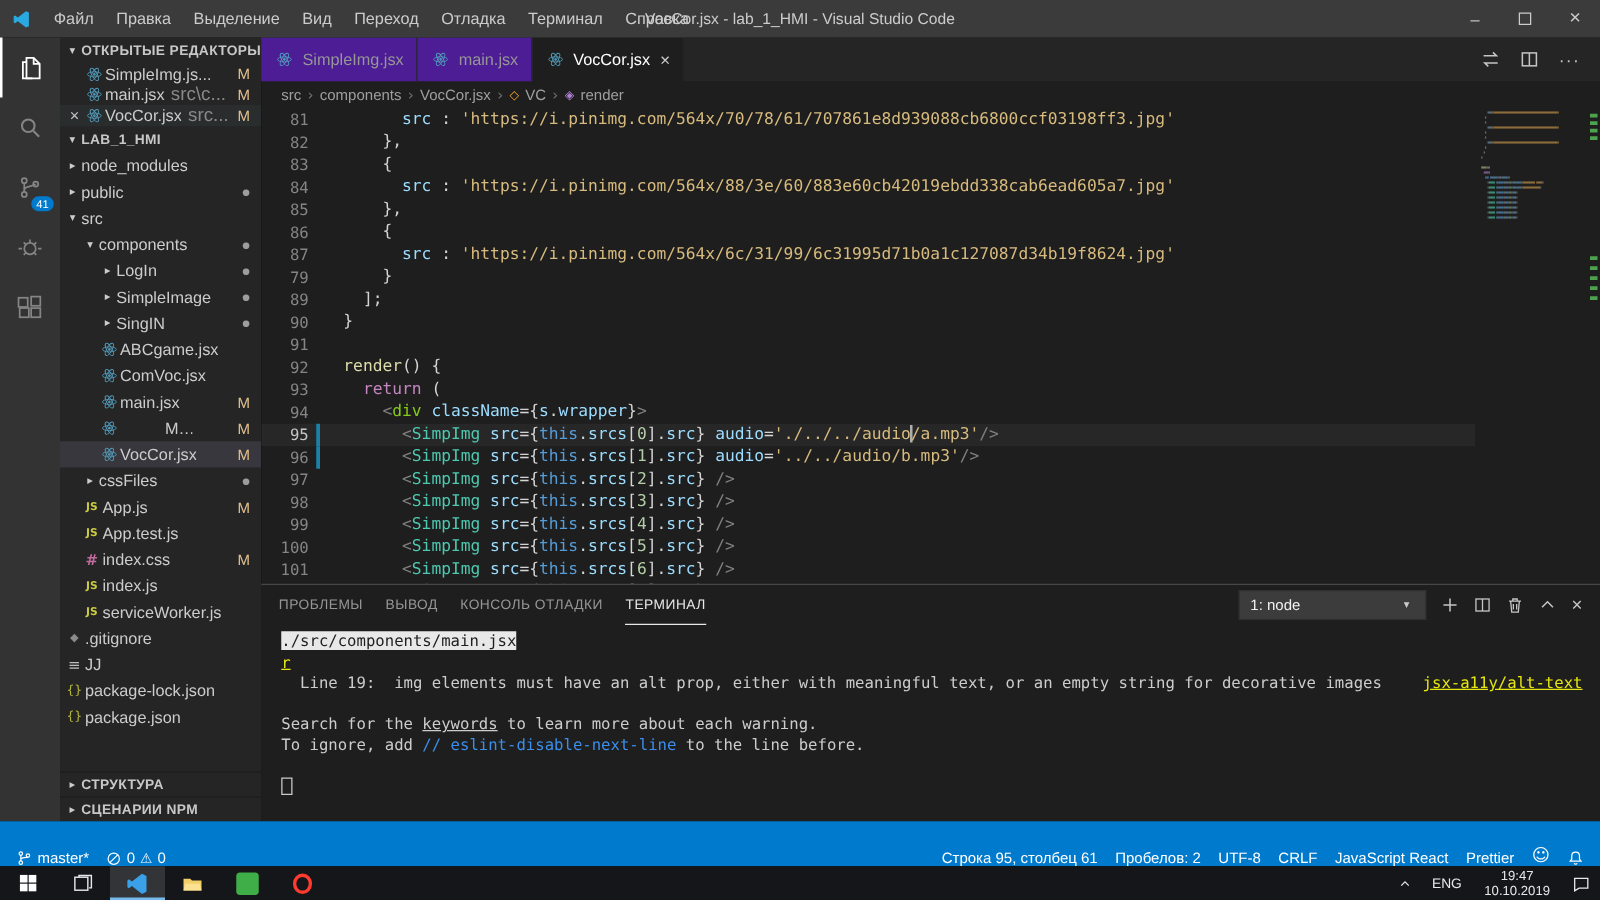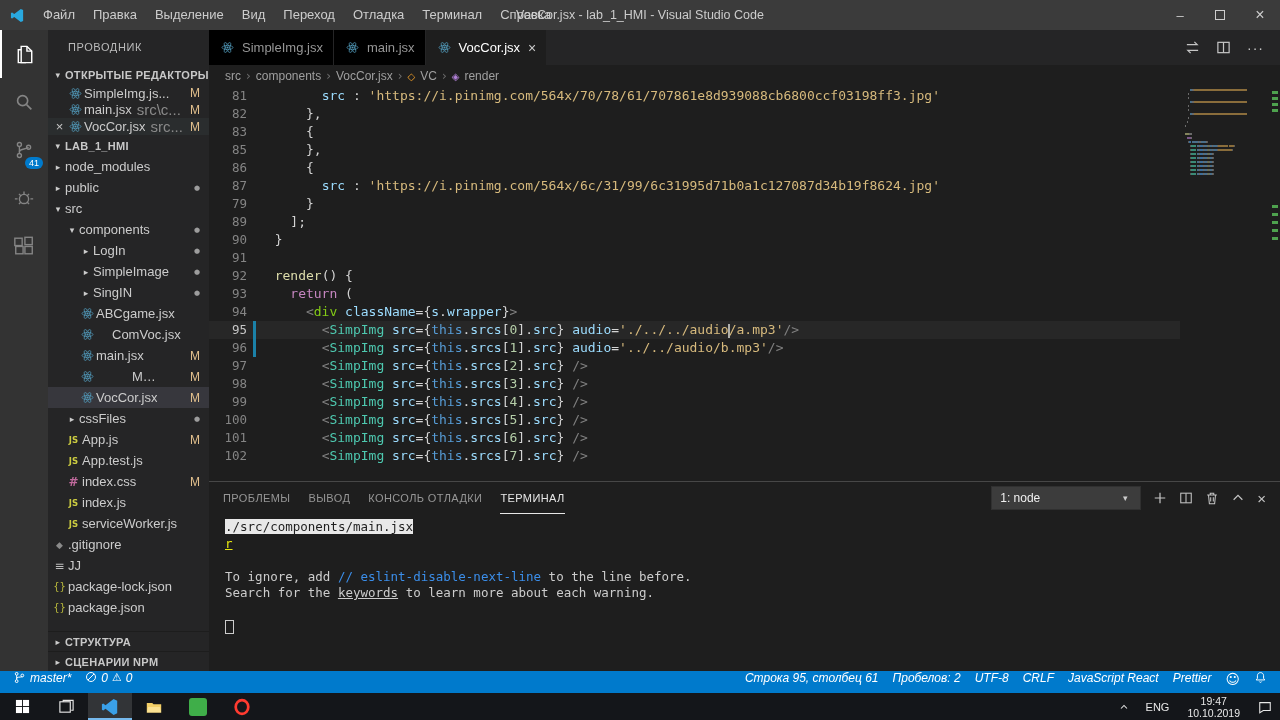--- a/index.html
+++ b/index.html
@@ -37,21 +37,21 @@
 .oe-desc{color:#8a8a8a;font-size:15px;margin-left:5px;white-space:nowrap;overflow:hidden;text-overflow:ellipsis;flex:1;min-width:0;}
 .badge-m{margin-left:auto;margin-right:9px;color:#e2c08d;font-size:12px;flex:0 0 auto;}
 .dot{margin-left:auto;margin-right:9px;color:#9d9d9d;font-size:7px;flex:0 0 auto;font-family:"DejaVu Sans",sans-serif;}
 .tree{flex:1;overflow:hidden;}
 .tree-row{height:21px;display:flex;align-items:center;}
 .tree-row.selected{background:#37373d;}
 .sb-bottom .section-h{border-top:1px solid #1d1d1d;flex:0 0 20px;height:20px;}
 
 .editor-col{flex:1;display:flex;flex-direction:column;min-width:0;min-height:0;background:#1e1e1e;}
 .tabsbar{flex:0 0 35px;background:#252526;display:flex;align-items:stretch;}
-.tab{display:flex;align-items:center;gap:6px;padding:0 10px;background:#000000;color:#969696;font-size:13px;border-right:1px solid #252526;white-space:nowrap;}
+.tab{display:flex;align-items:center;gap:6px;padding:0 10px;background:#4c1d95;color:#969696;font-size:13px;border-right:1px solid #252526;white-space:nowrap;}
 .tab.active{background:#1e1e1e;color:#ffffff;}
 .tab-close{font-size:14px;margin-left:2px;color:#cccccc;}
 .tab-actions{margin-left:auto;display:flex;align-items:center;gap:16px;padding-right:16px;color:#c5c5c5;}
 .more-dots{font-size:14px;letter-spacing:1px;}
 .breadcrumbs{flex:0 0 22px;display:flex;align-items:center;font-size:12px;color:#9f9f9f;padding-left:16px;gap:5px;}
 .bc-sep{color:#6e6e6e;font-family:"DejaVu Sans",sans-serif;}
 .bc-ico{font-family:"DejaVu Sans",sans-serif;font-size:10px;}
 .bc-ico.cls{color:#ee9d28;} .bc-ico.mth{color:#b180d7;}
 .editor-body{flex:1;position:relative;overflow:hidden;min-height:0;}
 .code{position:absolute;left:0;top:0;right:100px;bottom:0;font-family:"DejaVu Sans Mono",monospace;font-size:13px;}
@@ -83,21 +83,21 @@
 .t-row{height:16.5px;line-height:16.5px;white-space:pre;position:relative;}
 .t-plain{color:#cccccc;}
 .t-inv{background:#e8e8e8;color:#1e1e1e;}
 .t-link{color:#e5e510;text-decoration:underline;}
 .t-ul{color:#cccccc;text-decoration:underline;}
 .t-code{color:#3b8eea;}
 .t-right{position:absolute;right:0;top:0;}
 .t-caret{display:inline-block;width:9px;height:14px;border:1px solid #cccccc;vertical-align:middle;}
 
 .statusbar{flex:0 0 22px;background:#007acc;display:flex;align-items:center;color:#ffffff;font-size:12px;padding:0 6px;}
-.sb-item{display:flex;align-items:flex-start;gap:4px;padding:0 7px;height:22px;white-space:nowrap;font-style:italic;}
+.sb-item{display:flex;align-items:flex-end;gap:4px;padding:0 7px;height:36px;white-space:nowrap;}
 .sb-spacer{flex:1;}
 .warn-glyph{font-family:"DejaVu Sans",sans-serif;font-size:11px;}
 .smiley{font-family:"DejaVu Sans",sans-serif;font-size:14px;}
 
 .taskbar{flex:0 0 27px;background:#14161a;display:flex;align-items:stretch;color:#e8e8e8;}
 .tb-btn{width:44px;display:flex;align-items:center;justify-content:center;}
 .tb-btn.active{background:rgba(255,255,255,.13);box-shadow:inset 0 -2px 0 #76b9ed;}
 .tb-spacer{flex:1;}
 .tray-item{display:flex;align-items:center;justify-content:center;padding:0 8px;font-size:11px;}
 .tray-clock{display:flex;flex-direction:column;align-items:center;justify-content:center;font-size:10.5px;line-height:12px;padding:0 10px;}
@@ -170,21 +170,20 @@
         <svg width="22" height="22" viewBox="0 0 24 24" fill="none" stroke="currentColor" stroke-width="1.5">
             <rect x="3" y="12.5" width="8" height="8"></rect>
             <rect x="13" y="12.5" width="8" height="8"></rect>
             <rect x="13" y="2.5" width="8" height="8"></rect>
             <rect x="2" y="3.5" width="8" height="8"></rect>
           </svg>
       </div>
     </div>
 
     <div class="sidebar">
-      <div class="sb-title">ПРОВОДНИК</div>
       <div class="section-h">
         <span class="chev">▾</span>
         <span>ОТКРЫТЫЕ РЕДАКТОРЫ</span>
       </div>
       <div>
           <div class="oe-row">
             <span class="oe-close"></span>
             <span class="ficon">
               <svg width="13" height="13" viewBox="0 0 16 16">
                 <g fill="none" stroke="#519aba" stroke-width="0.9">
@@ -275,21 +274,21 @@
                 <g fill="none" stroke="#519aba" stroke-width="0.9">
                   <ellipse cx="8" cy="8" rx="6.8" ry="2.5"></ellipse>
                   <ellipse cx="8" cy="8" rx="6.8" ry="2.5" transform="rotate(60 8 8)"></ellipse>
                   <ellipse cx="8" cy="8" rx="6.8" ry="2.5" transform="rotate(120 8 8)"></ellipse>
                 </g>
                 <circle cx="8" cy="8" r="1.3" fill="#519aba"></circle>
               </svg>
             </span>
             <span class="tree-label">ABCgame.jsx</span>
           </div>
-          <div class="tree-row" style="padding-left: 31px; gap: 16px;">
+          <div class="tree-row" style="padding-left: 31px;">
             <span class="ficon">
               <svg width="13" height="13" viewBox="0 0 16 16">
                 <g fill="none" stroke="#519aba" stroke-width="0.9">
                   <ellipse cx="8" cy="8" rx="6.8" ry="2.5"></ellipse>
                   <ellipse cx="8" cy="8" rx="6.8" ry="2.5" transform="rotate(60 8 8)"></ellipse>
                   <ellipse cx="8" cy="8" rx="6.8" ry="2.5" transform="rotate(120 8 8)"></ellipse>
                 </g>
                 <circle cx="8" cy="8" r="1.3" fill="#519aba"></circle>
               </svg>
             </span>
@@ -473,20 +472,24 @@
             </div>
             <div class="code-line">
               <span class="lnum">82</span>
               <span class="ltxt"><span class="tk-punct">      </span><span class="tk-punct">},</span></span>
             </div>
             <div class="code-line">
               <span class="lnum">83</span>
               <span class="ltxt"><span class="tk-punct">      </span><span class="tk-punct">{</span></span>
             </div>
             <div class="code-line">
+              <span class="lnum">84</span>
+              <span class="ltxt"><span class="tk-punct">        </span><span class="tk-prop">src</span><span class="tk-punct"> : </span><span class="tk-str">'</span><span class="tk-strlink">https://i.pinimg.com/564x/88/3e/60/883e60cb42019ebdd338cab6ead605a7.jpg</span><span class="tk-str">'</span></span>
+            </div>
+            <div class="code-line">
               <span class="lnum">85</span>
               <span class="ltxt"><span class="tk-punct">      </span><span class="tk-punct">},</span></span>
             </div>
             <div class="code-line">
               <span class="lnum">86</span>
               <span class="ltxt"><span class="tk-punct">      </span><span class="tk-punct">{</span></span>
             </div>
             <div class="code-line">
               <span class="lnum">87</span>
               <span class="ltxt"><span class="tk-punct">        </span><span class="tk-prop">src</span><span class="tk-punct"> : </span><span class="tk-str">'</span><span class="tk-strlink">https://i.pinimg.com/564x/6c/31/99/6c31995d71b0a1c127087d34b19f8624.jpg</span><span class="tk-str">'</span></span>
@@ -822,23 +825,24 @@
               <svg width="14" height="14" viewBox="0 0 16 16" stroke="currentColor" stroke-width="1.4" fill="none">
                   <path d="M3 10l5-5 5 5"></path>
                 </svg>
             </span>
             <span class="p-ico" style="font-size:15px">×</span>
           </div>
         </div>
         <div class="terminal" id="terminal">
             <div class="t-row"><span class="t-inv">./src/components/main.jsx</span></div>
             <div class="t-row"><span class="t-link">r</span></div>
+            <div class="t-row"><span class="t-plain">  Line 19:  img elements must have an alt prop, either with meaningful text, or an empty string for decorative images</span><span class="t-right"><span class="t-link">jsx-a11y/alt-text</span></span></div>
             <div class="t-row"></div>
+            <div class="t-row"><span class="t-plain">Search for the </span><span class="t-ul">keywords</span><span class="t-plain"> to learn more about each warning.</span></div>
             <div class="t-row"><span class="t-plain">To ignore, add </span><span class="t-code">// eslint-disable-next-line</span><span class="t-plain"> to the line before.</span></div>
-            <div class="t-row"><span class="t-plain">Search for the </span><span class="t-ul">keywords</span><span class="t-plain"> to learn more about each warning.</span></div>
             <div class="t-row"></div>
             <div class="t-row"><span class="t-caret"></span></div>
           </div>
       </div>
     </div>
   </div>
 
   <div class="statusbar">
     <div class="sb-item">
       <svg width="13" height="13" viewBox="0 0 16 16" fill="none" stroke="#ffffff" stroke-width="1.2">

